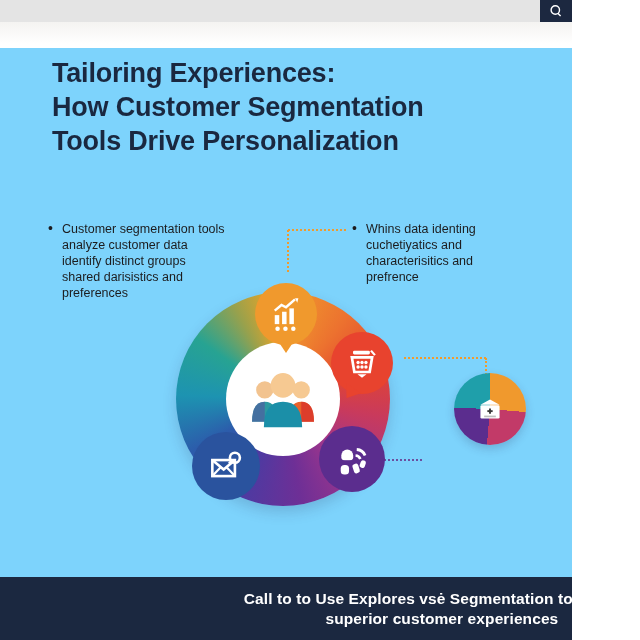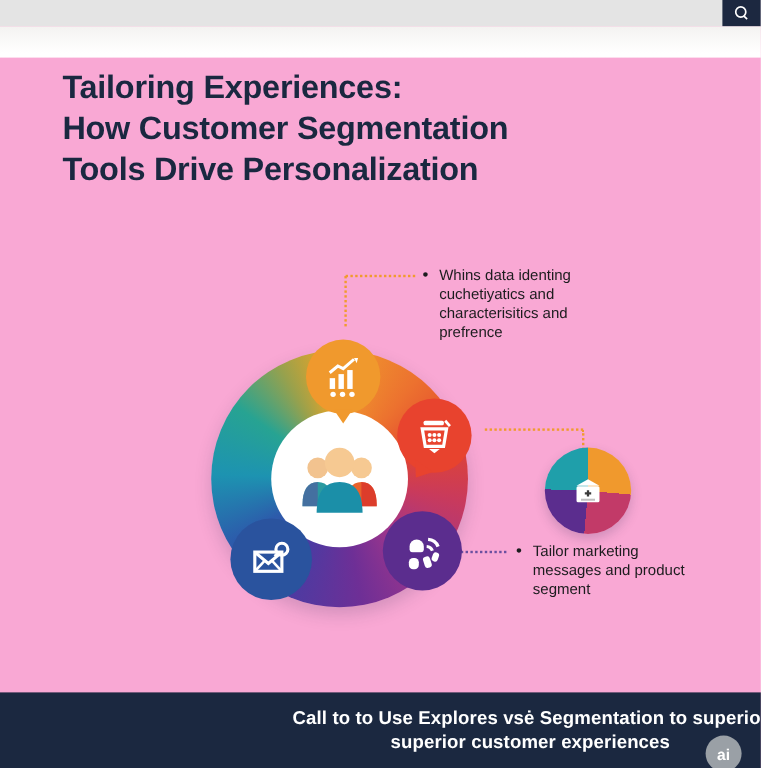--- a/index.html
+++ b/index.html
@@ -1,18 +1,18 @@
 <!DOCTYPE html>
 <html><head>
 <meta charset="utf-8">
 <style>
   html,body{margin:0;padding:0;background:#fff;}
   .canvas{
-    position:relative;width:634px;height:640px;overflow:hidden;
-    background:#f9a8d4;font-family:"Liberation Sans","DejaVu Sans",sans-serif;
+    position:relative;width:572px;height:640px;overflow:hidden;
+    background:#7dd3fc;font-family:"Liberation Sans","DejaVu Sans",sans-serif;
   }
   
   .topbar{position:absolute;left:0;top:0;width:640px;height:22px;background:#e4e4e4;}
   .searchbox{
     position:absolute;right:0;top:0;width:32px;height:22px;background:#1c2840;
     display:flex;align-items:center;justify-content:center;cursor:pointer;
   }
   .tear{position:absolute;left:0;top:22px;width:640px;height:26px;
     background:linear-gradient(180deg,#f4f3f1 0%,#ffffff 85%);}
   
@@ -104,27 +104,29 @@
         <line x1="8.8" y1="9.2" x2="11.6" y2="12" stroke="#ffffff" stroke-width="1.4"></line>
       </svg>
     </span>
   </div>
   <div class="tear"></div>
 
   <div class="title">Tailoring Experiences:
 How Customer Segmentation
 Tools Drive Personalization</div>
 
+  <div class="bullet bullet-left">Customer segmentation tools
+analyze customer data
+identify distinct groups
+shared darisistics and
+preferences</div>
   <div class="bullet bullet-right">Whins data identing
 cuchetiyatics and
 characterisitics and
 prefrence</div>
-  <div class="bullet bullet-bottom">Tailor marketing
-messages and product
-segment</div>
 
   <div class="dot-h connA-h"></div>
   <div class="dot-v connA-v"></div>
   <div class="dot-h connB-h"></div>
   <div class="dot-v connB-v"></div>
   <div class="dot-h connC-h"></div>
 
   <div class="ring"></div>
   <div class="hole">
     <span>

